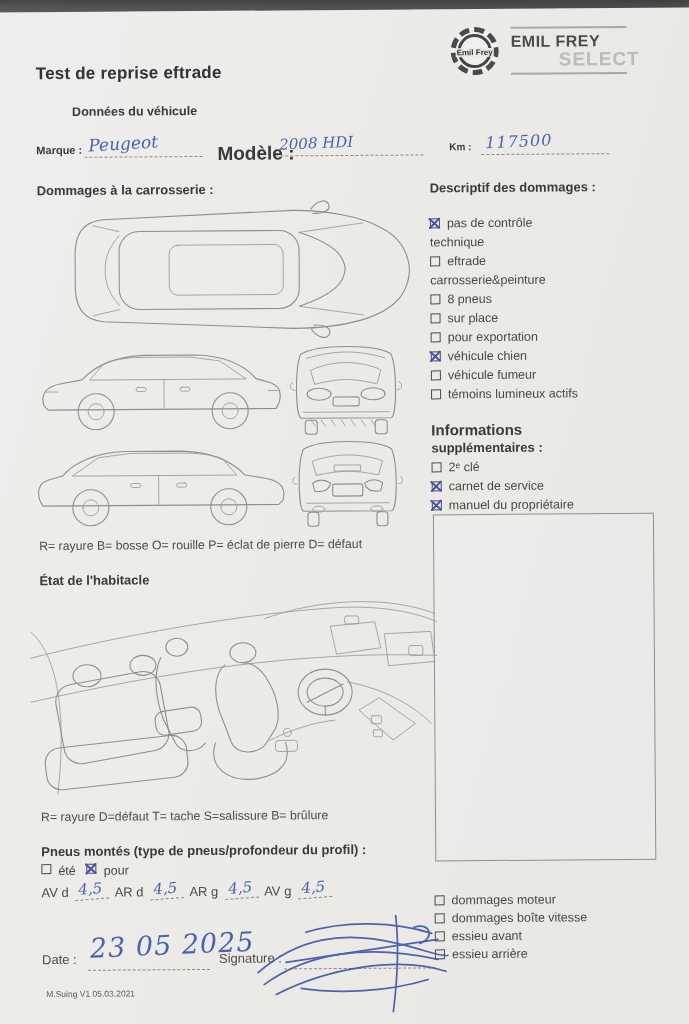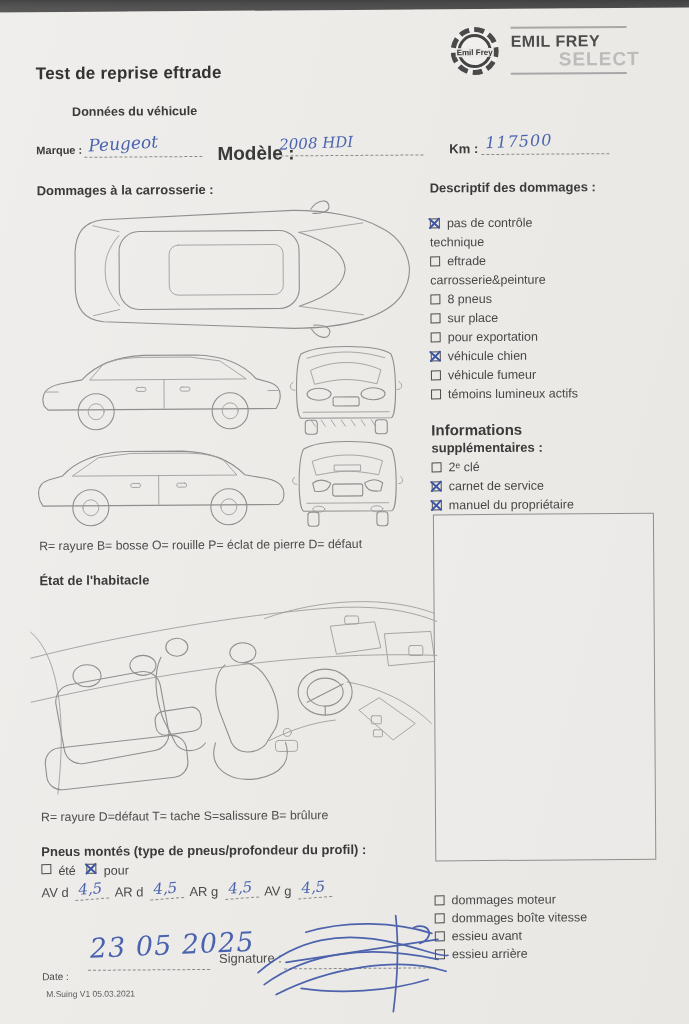--- a/index.html
+++ b/index.html
@@ -63,21 +63,21 @@
   <div class="abs t bold" style="left:44px;top:93px;padding-left:36px;">Données du véhicule</div>
 
   <div class="abs t bold" style="left:44px;top:132px;font-size:11px;">Marque :</div>
   <div class="field-line" style="left:92px;top:145px;width:118px;"></div>
   <div class="abs hand" style="left:96px;top:122px;font-size:17px;transform:rotate(-3deg);">Peugeot</div>
 
   <div class="abs t bold" style="left:225px;top:132px;font-size:19px;">Modèle :</div>
   <div class="field-line" style="left:283px;top:145px;width:148px;"></div>
   <div class="abs hand" style="left:287px;top:124px;font-size:15px;transform:rotate(-2deg);">2008 HDI</div>
 
-  <div class="abs t bold" style="left:457px;top:132px;font-size:13px;">Km :</div>
+  <div class="abs t bold" style="left:457px;top:132px;font-size:10px;">Km :</div>
   <div class="field-line" style="left:489px;top:145px;width:128px;"></div>
   <div class="abs hand" style="left:493px;top:123px;font-size:16px;letter-spacing:1px;transform:rotate(-2deg);">117500</div>
 
   <div class="abs t bold" style="left:44px;top:171px;font-size:13px;">Dommages à la carrosserie :</div>
   <div class="abs t bold" style="left:437px;top:171px;font-size:13px;">Descriptif des dommages :</div>
 
   <svg class="abs" style="left:70px;top:190px;" width="355" height="138" viewBox="0 0 355 138">
     <g class="sketch">
       <path d="M40,18 C20,20 13,32 12,50 L12,88 C13,106 20,118 40,120 L230,128 C282,128 322,118 338,96 C345,85 347,75 346,66 C344,52 338,38 318,28 C298,16 260,10 230,10 Z"></path>
       <rect x="56" y="30" width="180" height="78" rx="20"></rect>
@@ -279,21 +279,21 @@
   </div>
   <div class="chk" style="top:920px">
     <span class="cb"></span>
     <span class="lbl">essieu avant</span>
   </div>
   <div class="chk" style="top:938px">
     <span class="cb"></span>
     <span class="lbl">essieu arrière</span>
   </div>
 
-  <div class="abs t" style="left:44px;top:940px;font-size:10px;color:#4c4c4c;margin-top:19px;">Date :</div>
+  <div class="abs t" style="left:44px;top:940px;font-size:13px;color:#4c4c4c;">Date :</div>
   <div class="field-line" style="left:90px;top:958px;width:122px;"></div>
   <div class="abs hand" style="left:92px;top:918px;font-size:27px;letter-spacing:1px;transform:rotate(-2deg);">23 05 2025</div>
 
   <div class="abs t" style="left:221px;top:940px;font-size:13px;color:#4c4c4c;">Signature :</div>
   <div class="field-line" style="left:286px;top:958px;width:152px;"></div>
 
   <svg class="abs" style="left:248px;top:890px;" width="215" height="116" viewBox="0 0 215 116">
     <g class="ink">
       <path d="M60,32 C100,20 150,22 186,34"></path>
       <path d="M12,72 C52,38 96,30 152,44 C178,50 196,58 202,56"></path>

